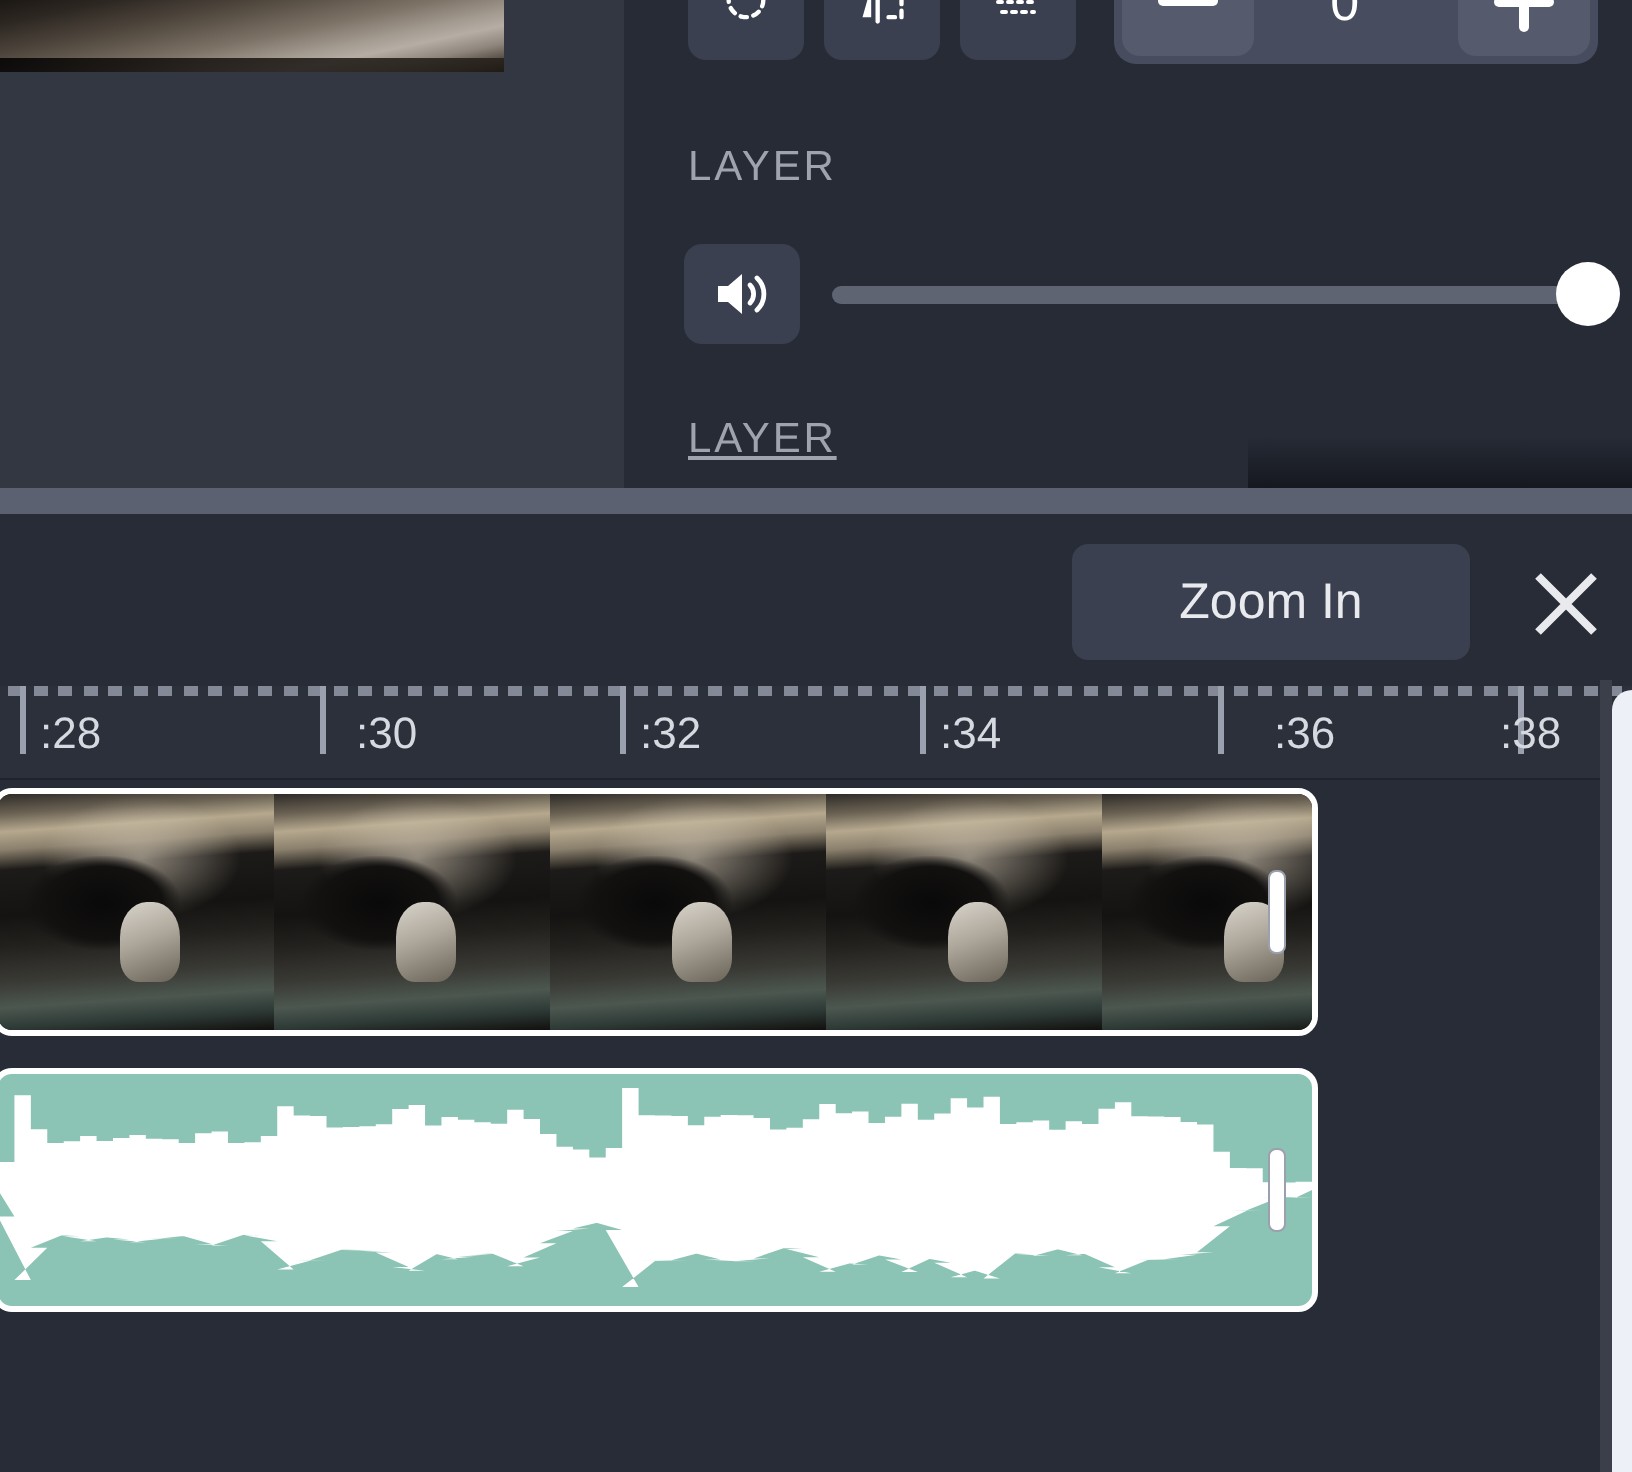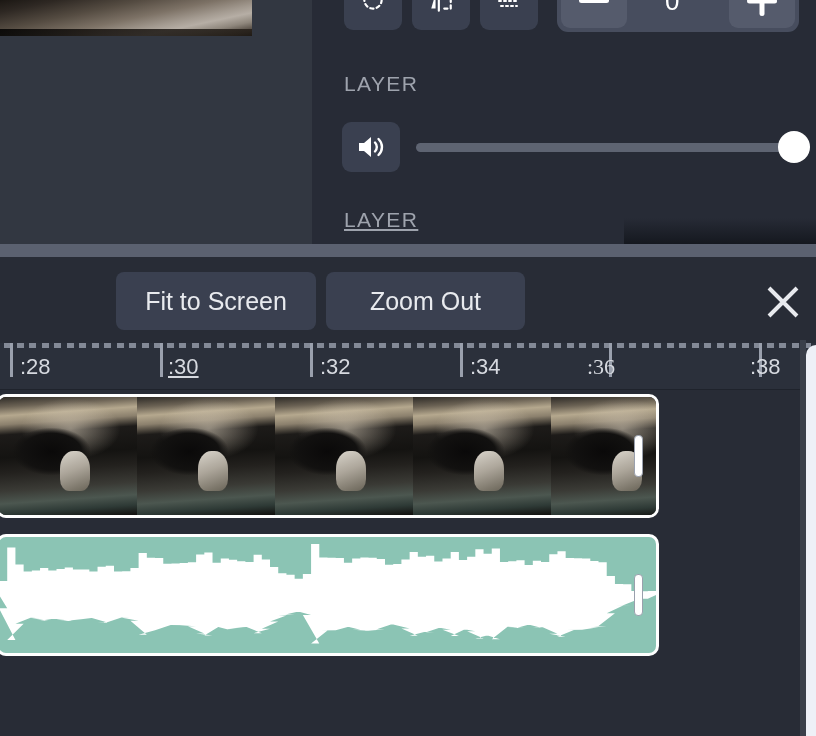--- a/index.html
+++ b/index.html
@@ -283,22 +283,21 @@
         <div class="slider-knob"></div>
       </div>
     </div>
   </div>
 
   <div class="divider"></div>
 
   <div class="timeline">
 
     <div class="tl-toolbar">
-      <button class="tl-btn btn-fit">Fit to Screen</button>
-      <button class="tl-btn btn-out">Zoom Out</button>
+      <button class="tl-btn btn-in">Zoom In</button>
       <div class="close-x">
         <svg width="38" height="38" viewBox="0 0 38 38">
           <path d="M5 5 L33 33 M33 5 L5 33" stroke="#e8eaee" stroke-width="4" stroke-linecap="butt"></path>
         </svg>
       </div>
     </div>
 
     <div class="ruler" id="ruler">
         <div class="minor-tick" style="left: 4px;"></div>
         <div class="minor-tick" style="left: 16.5px;"></div>
@@ -361,27 +360,27 @@
         <div class="minor-tick" style="left: 729px;"></div>
         <div class="minor-tick" style="left: 741.5px;"></div>
         <div class="minor-tick" style="left: 754px;"></div>
         <div class="minor-tick" style="left: 766.5px;"></div>
         <div class="minor-tick" style="left: 779px;"></div>
         <div class="minor-tick" style="left: 791.5px;"></div>
         <div class="minor-tick" style="left: 804px;"></div>
         <div class="major-tick" style="left: 10px;"></div>
         <div class="tl-time" style="left: 20px;">:28</div>
         <div class="major-tick" style="left: 160px;"></div>
-        <div class="tl-time" style="left: 168px; text-decoration: underline;">:30</div>
+        <div class="tl-time" style="left: 178px;">:30</div>
         <div class="major-tick" style="left: 310px;"></div>
         <div class="tl-time" style="left: 320px;">:32</div>
         <div class="major-tick" style="left: 460px;"></div>
         <div class="tl-time" style="left: 470px;">:34</div>
         <div class="major-tick" style="left: 609px;"></div>
-        <div class="tl-time" style="left: 587px; font-family: Liberation Serif, serif;">:36</div>
+        <div class="tl-time" style="left: 637px;">:36</div>
         <div class="major-tick" style="left: 759px;"></div>
         <div class="tl-time" style="left: 750px;">:38</div>
       </div>
 
     <div class="tracks">
 
       <div class="clip clip-video">
         <div class="thumbs">
           <div class="thumb"></div>
           <div class="thumb"></div>

